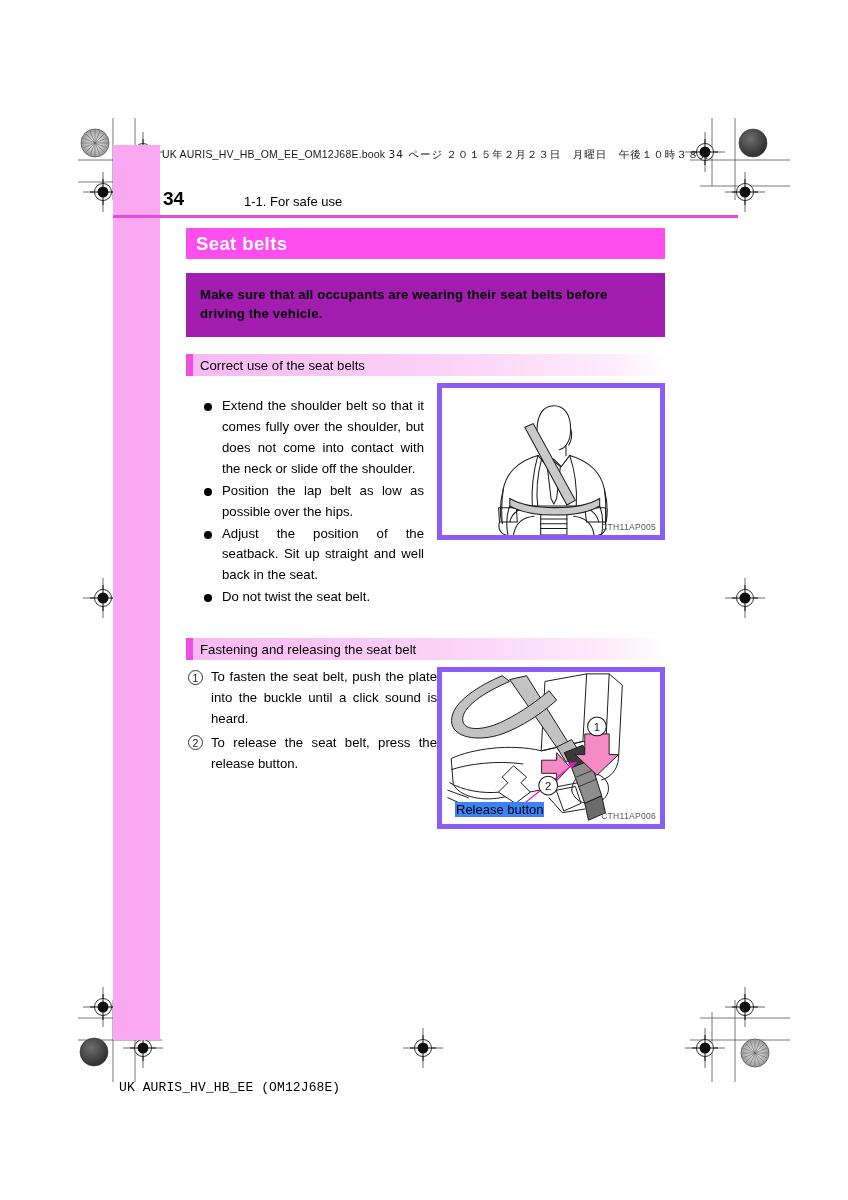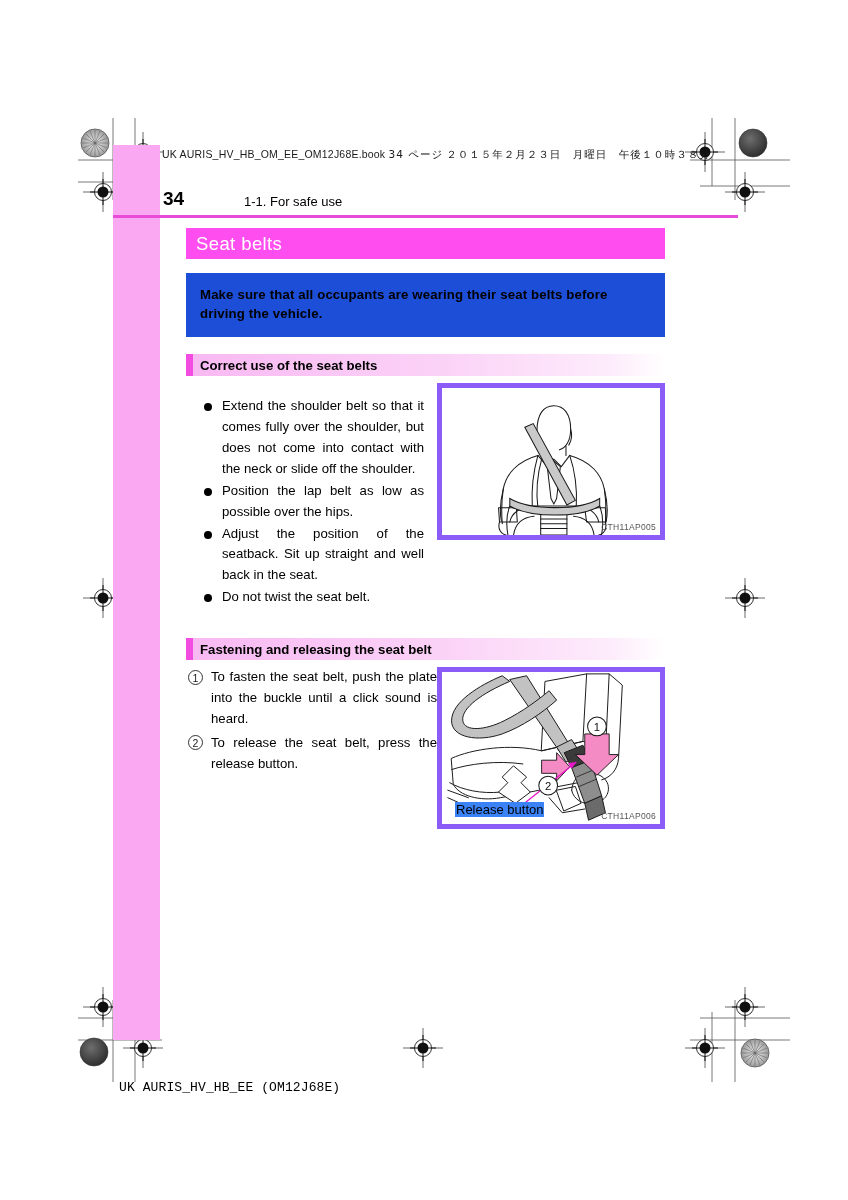--- a/index.html
+++ b/index.html
@@ -85,27 +85,27 @@
     background: #FF4DF0;
     height: 31px;
     display: flex;
     align-items: center;
     padding-left: 10px;
     box-sizing: border-box;
   }
   .title-bar-text {
     color: #ffffff;
     font-size: 18.5px;
-    font-weight: normal;
+    font-weight: bold;
     letter-spacing: 0.4px;
   }
 
   .callout {
     margin-top: 14px;
-    background: #1d4ed8;
+    background: #a21caf;
     padding: 13px 14px 14px 14px;
     box-sizing: border-box;
   }
   .callout-text {
     font-size: 13.2px;
     font-weight: bold;
     line-height: 1.42;
     color: #000;
     letter-spacing: 0.15px;
   }
@@ -121,21 +121,21 @@
   .subhead::before {
     content: "";
     position: absolute;
     left: 0; top: 0;
     width: 7px; height: 100%;
     background: #F24DE0;
   }
   .subhead-text {
     padding-left: 14px;
     font-size: 13.2px;
-    font-weight: bold;
+    font-weight: normal;
     color: #000;
   }
 
   
   .body-row {
     display: flex;
     margin-top: 7px;
     gap: 0;
   }
   .body-col-text {

